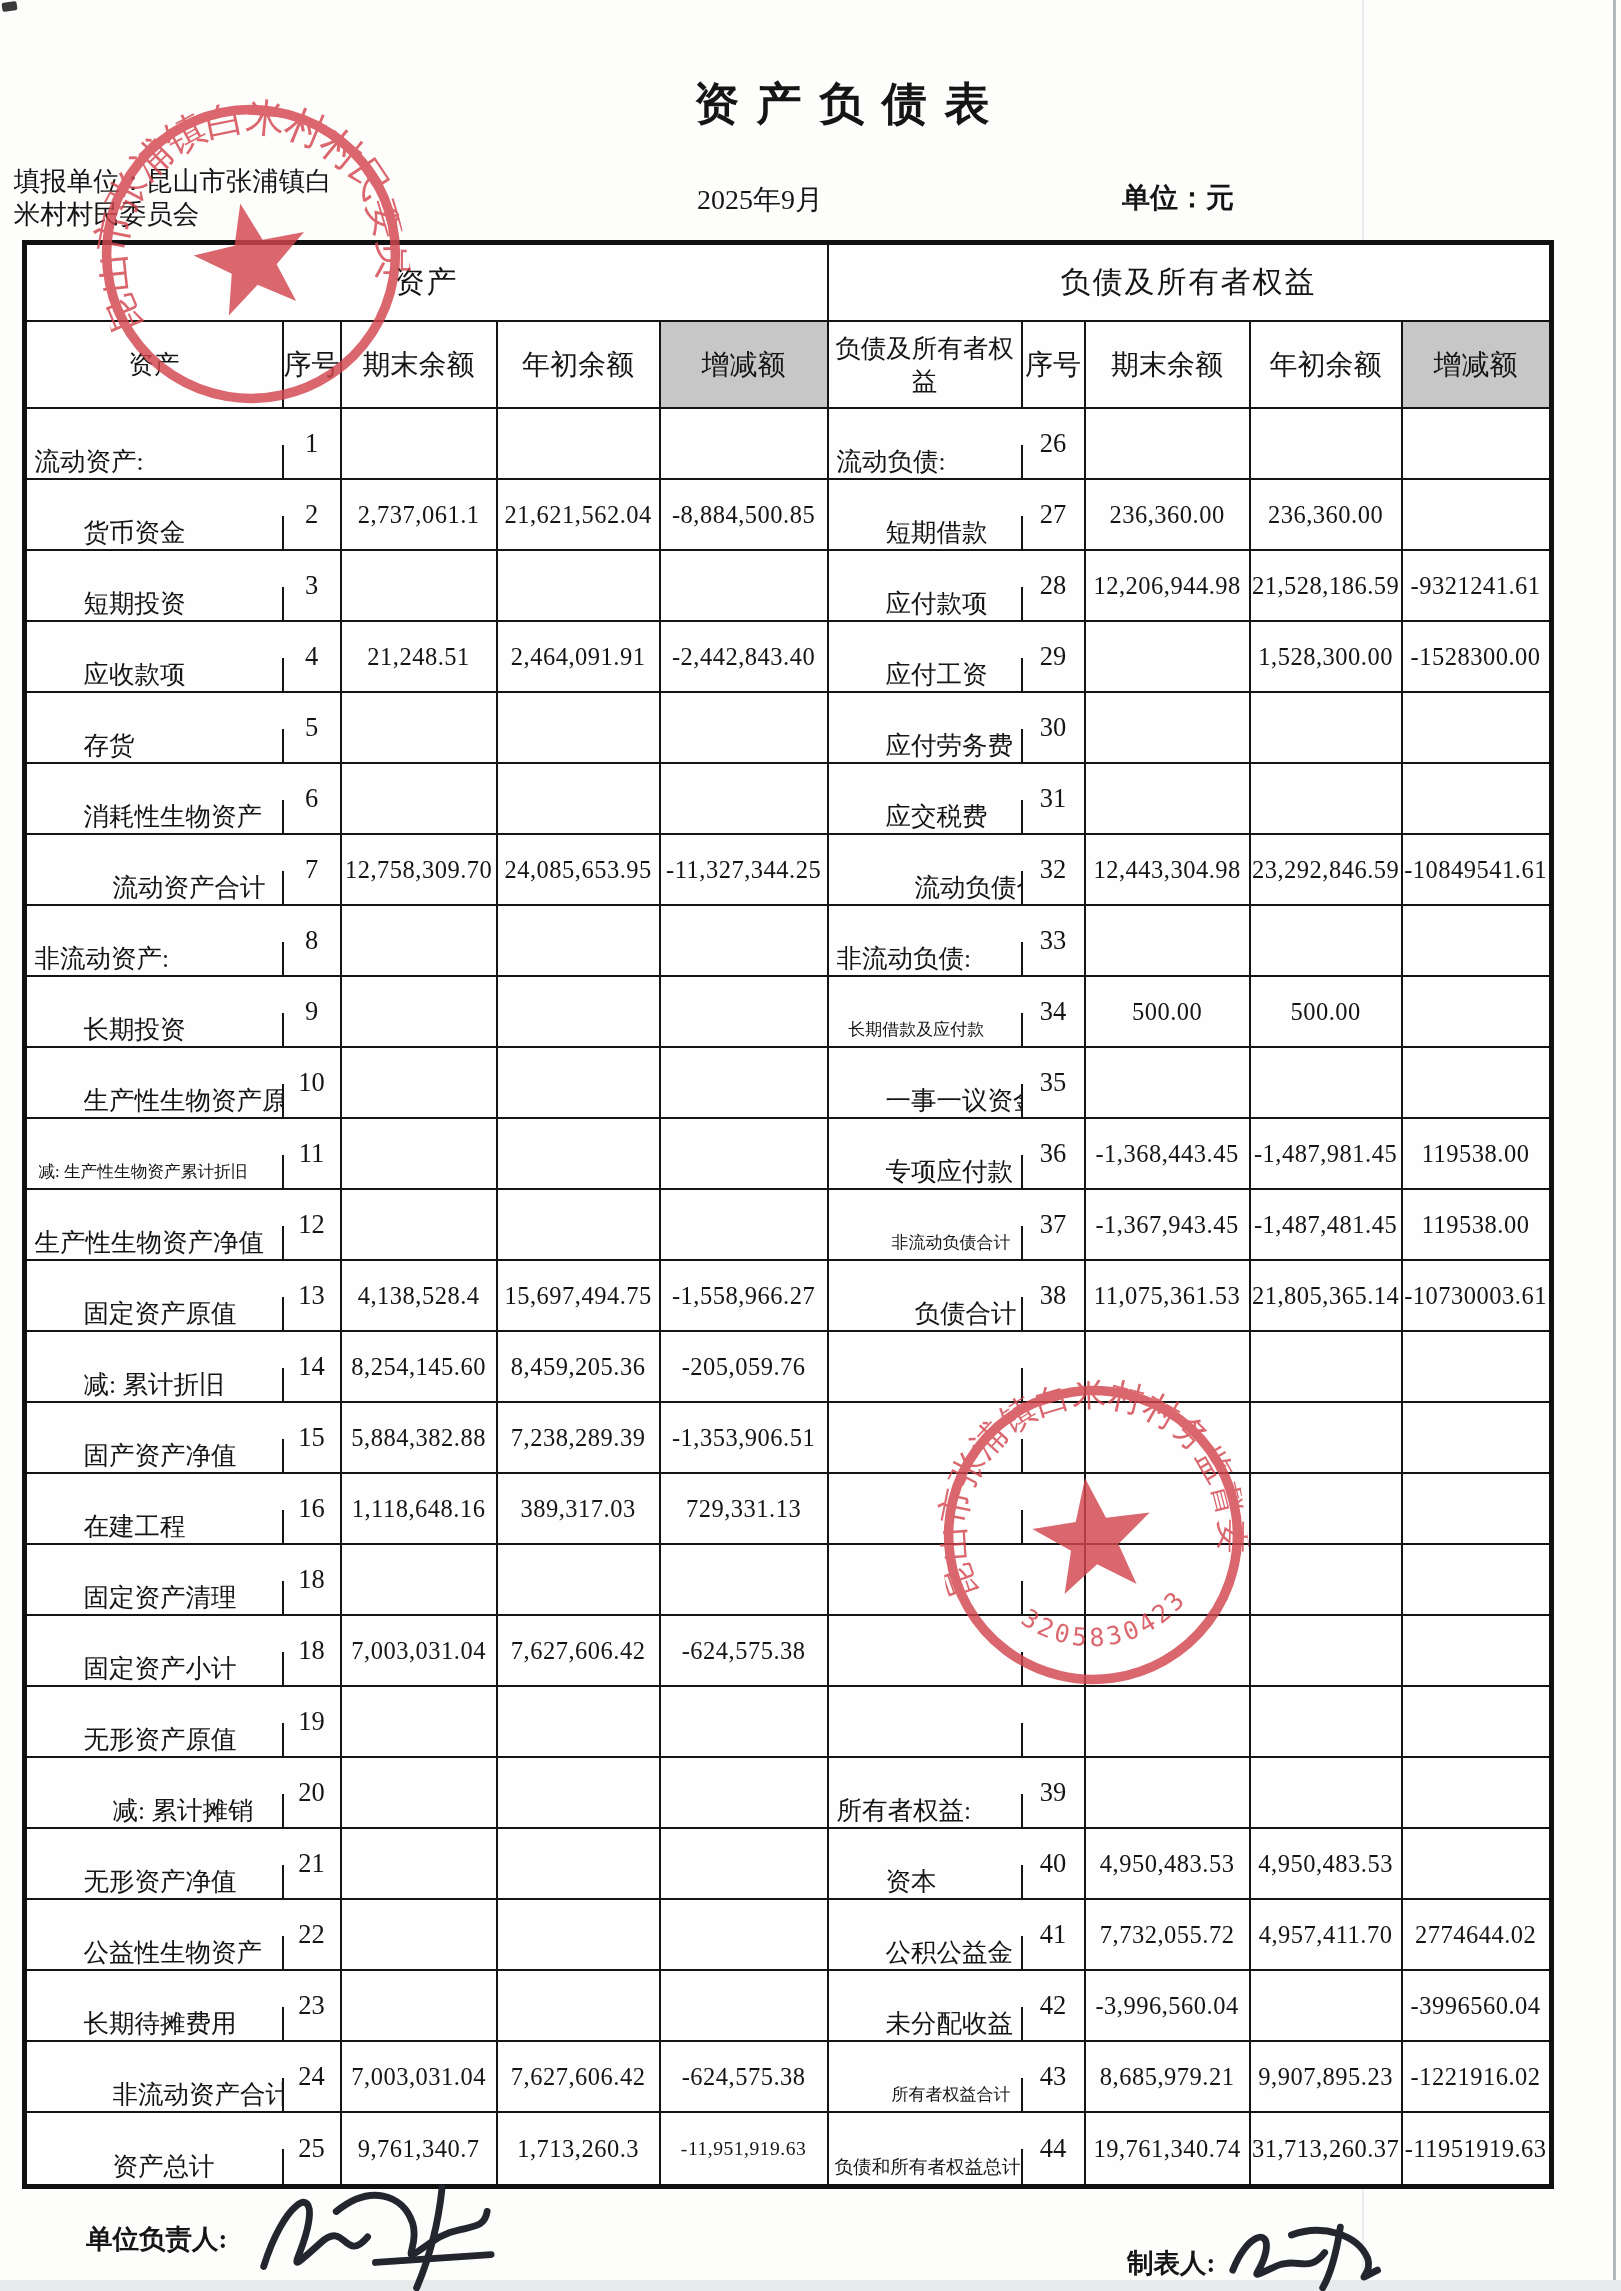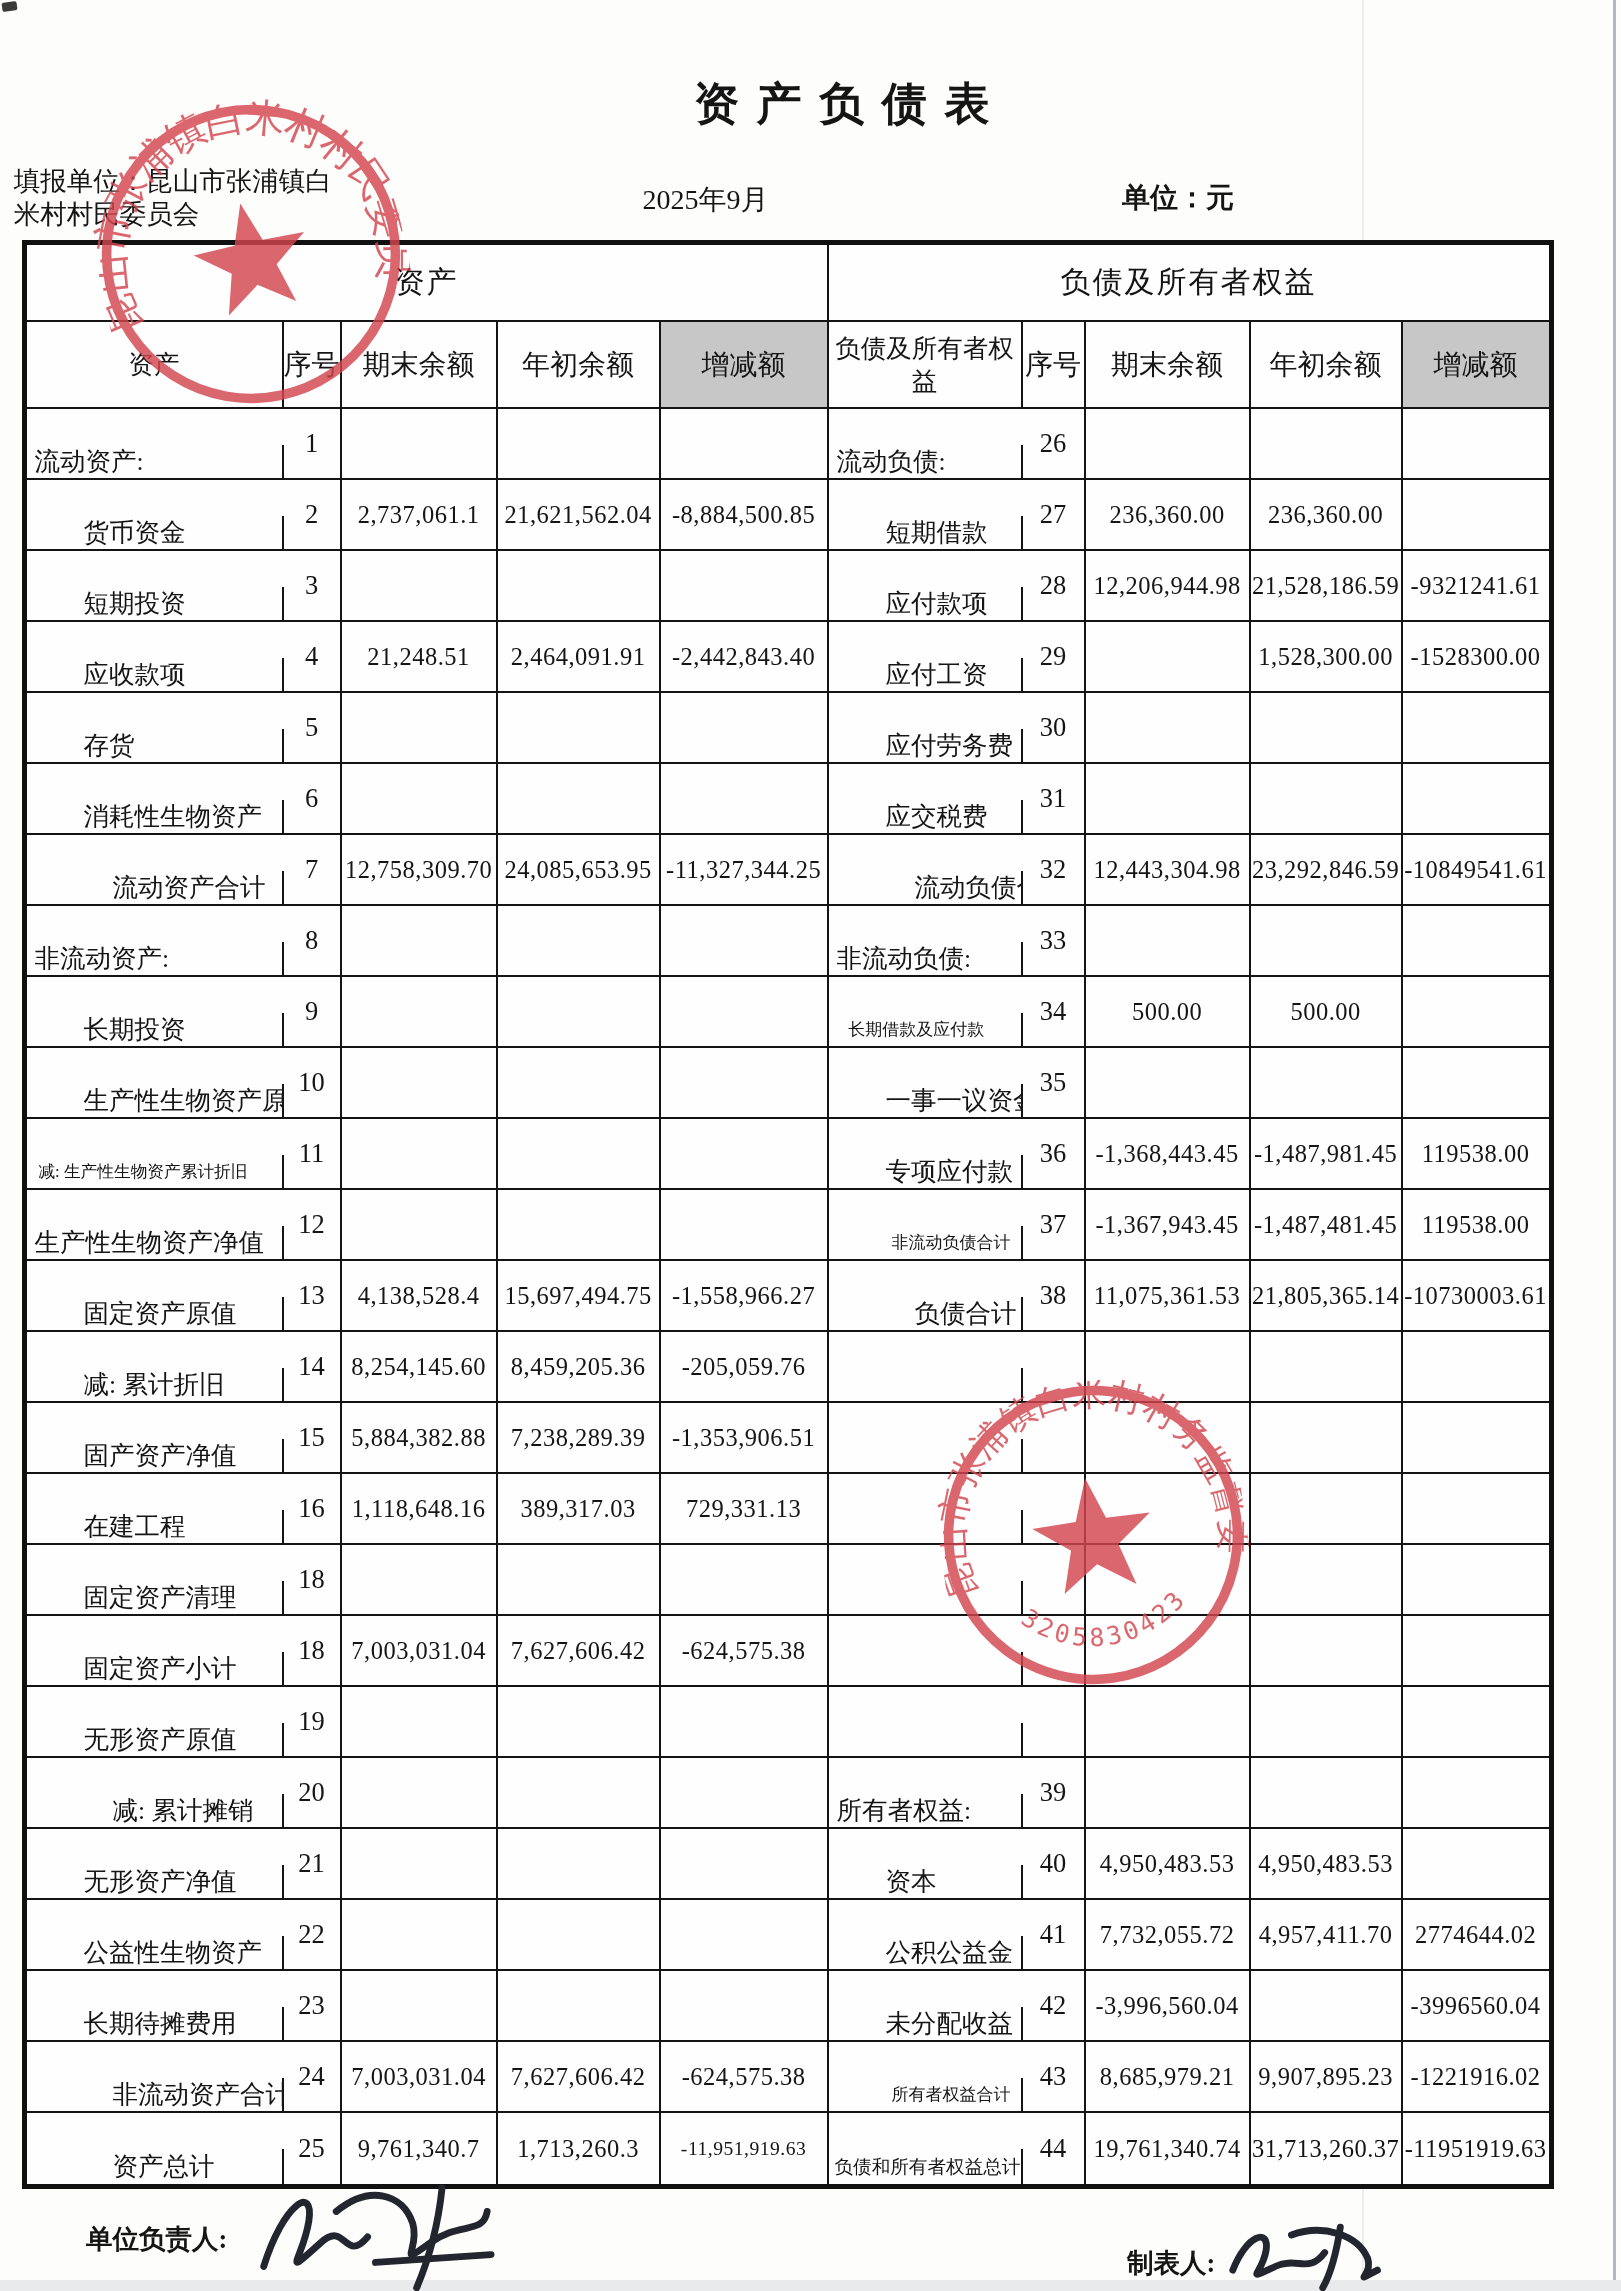--- a/index.html
+++ b/index.html
@@ -7,21 +7,21 @@
     width:1621px;height:2292px;position:relative;background:#fdfdfc;
     font-family:"Liberation Serif","DejaVu Serif",serif;color:#151515;overflow:hidden;
   }
   .corner-mark{position:absolute;left:2px;top:2px;width:14.7px;height:8.8px;background:#3a3a3a;border-radius:2px;transform:rotate(-8deg);}
   .page-edge{position:absolute;top:0;right:4.9px;width:2.9px;height:100%;background:#9aa0a8;opacity:.75;}
   .crease{position:absolute;top:0;left:1362px;width:2px;height:100%;background:#c9cdd6;opacity:.35;}
   .bottom-strip{position:absolute;left:0;bottom:0;width:100%;height:11.8px;background:#e8eaec;}
   .title{position:absolute;left:321px;top:74px;width:686px;text-align:right;
     font-size:45px;font-weight:bold;letter-spacing:17.6px;}
   .report-unit{position:absolute;left:13.7px;top:165px;width:343px;font-size:26.5px;font-weight:normal;line-height:33px;}
-  .period{position:absolute;left:588px;top:181px;width:235px;text-align:center;font-size:28px;}
+  .period{position:absolute;left:588px;top:181px;width:235px;text-align:right;font-size:28px;}
   .unit{position:absolute;left:1122px;top:179px;font-size:28px;font-weight:bold;}
   
   .bs-table{
     position:absolute;left:21.6px;top:240px;border:5.9px solid #111;background:#fefefe;
     display:grid;
     grid-template-columns:257px 58px 156px 163px 168px 194px 63px 165px 152px 146px;
     grid-template-rows:77px 87px repeat(25,71px);
   }
   .cell{border-right:2.9px solid #141414;border-bottom:2.9px solid #141414;box-sizing:border-box;
     display:flex;align-items:center;overflow:hidden;white-space:nowrap;background:transparent;}

